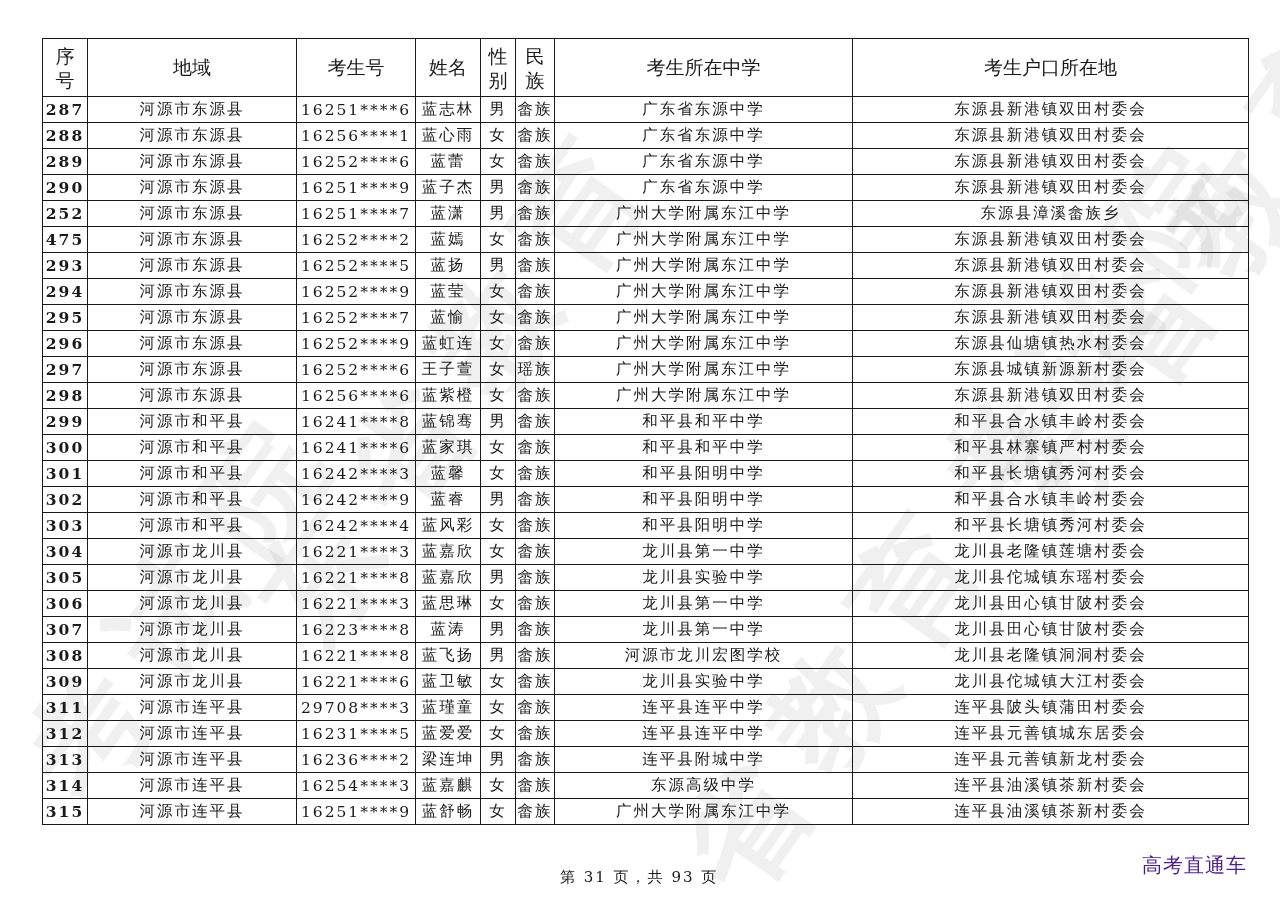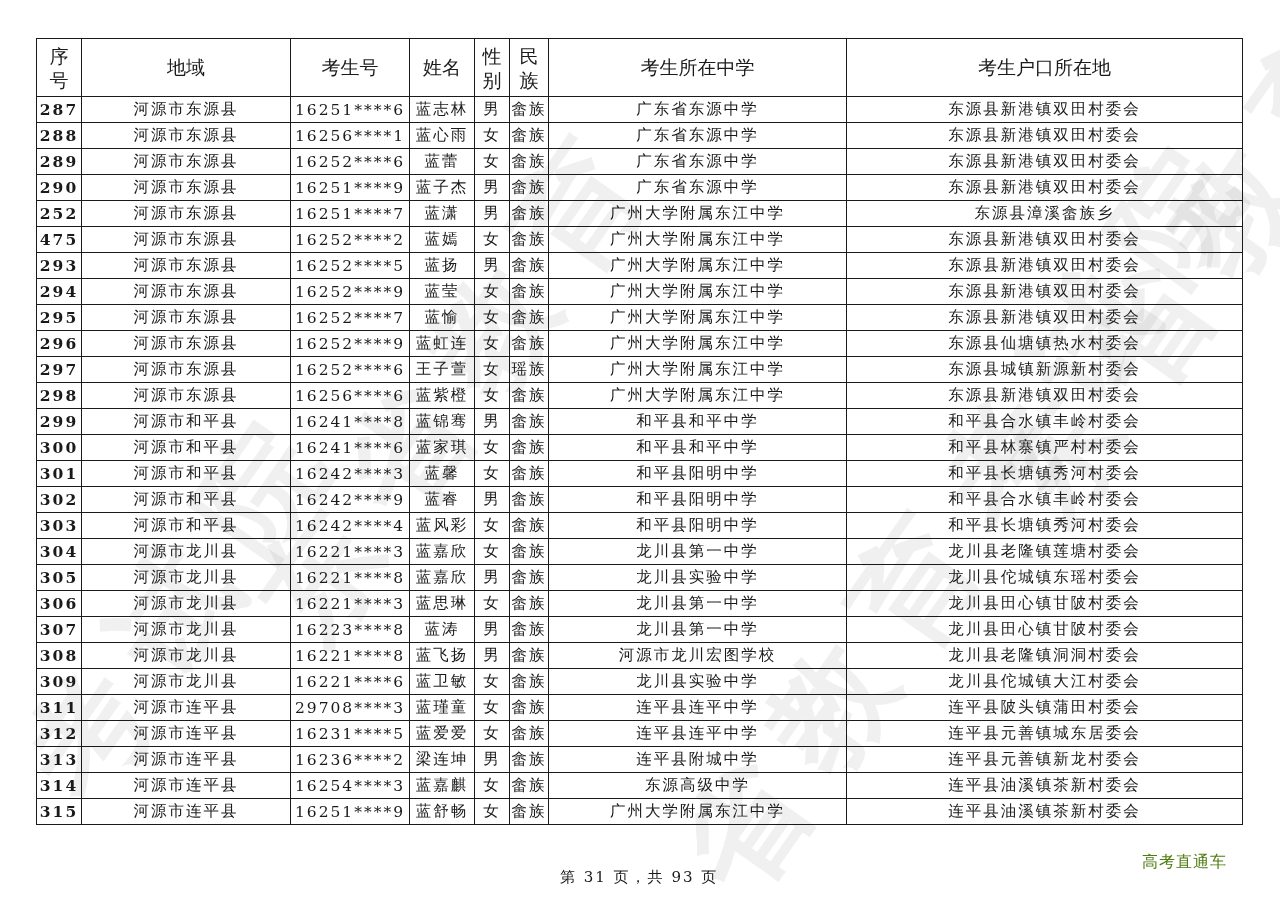--- a/index.html
+++ b/index.html
@@ -27,21 +27,21 @@
       font-family: "DejaVu Sans", sans-serif;
       font-size: 120px;
       color: rgba(160,160,160,0.16);
       transform: rotate(-55deg);
       white-space: nowrap;
       letter-spacing: 30px;
       font-weight: bold;
     }
     table.roster {
       position: absolute;
-      left: 36px;
+      left: 42px;
       top: 38px;
       width: 1206px;
       border-collapse: collapse;
       table-layout: fixed;
       z-index: 1;
       background: transparent;
       border-radius: 29px;
     }
     table.roster th, table.roster td {
       border: 1.5px solid #1a1a1a;
@@ -84,22 +84,22 @@
       left: 560px;
       font-size: 15px;
       letter-spacing: 2px;
       z-index: 1;
     }
     .brand-mark {
       position: absolute;
       top: 852px;
       left: 1142px;
       font-family: "DejaVu Sans", sans-serif;
-      font-size: 16px;
-      color: #4d7c0f;
+      font-size: 20px;
+      color: #4c1d95;
       z-index: 2;
       letter-spacing: 1px;
     }
   </style>
 </head>
 <body>
 
 <div class="watermark-layer">
   <div class="wm" style="left:-40px; top:520px;">考试院</div>
   <div class="wm" style="left:160px; top:300px;">东省教育</div>

